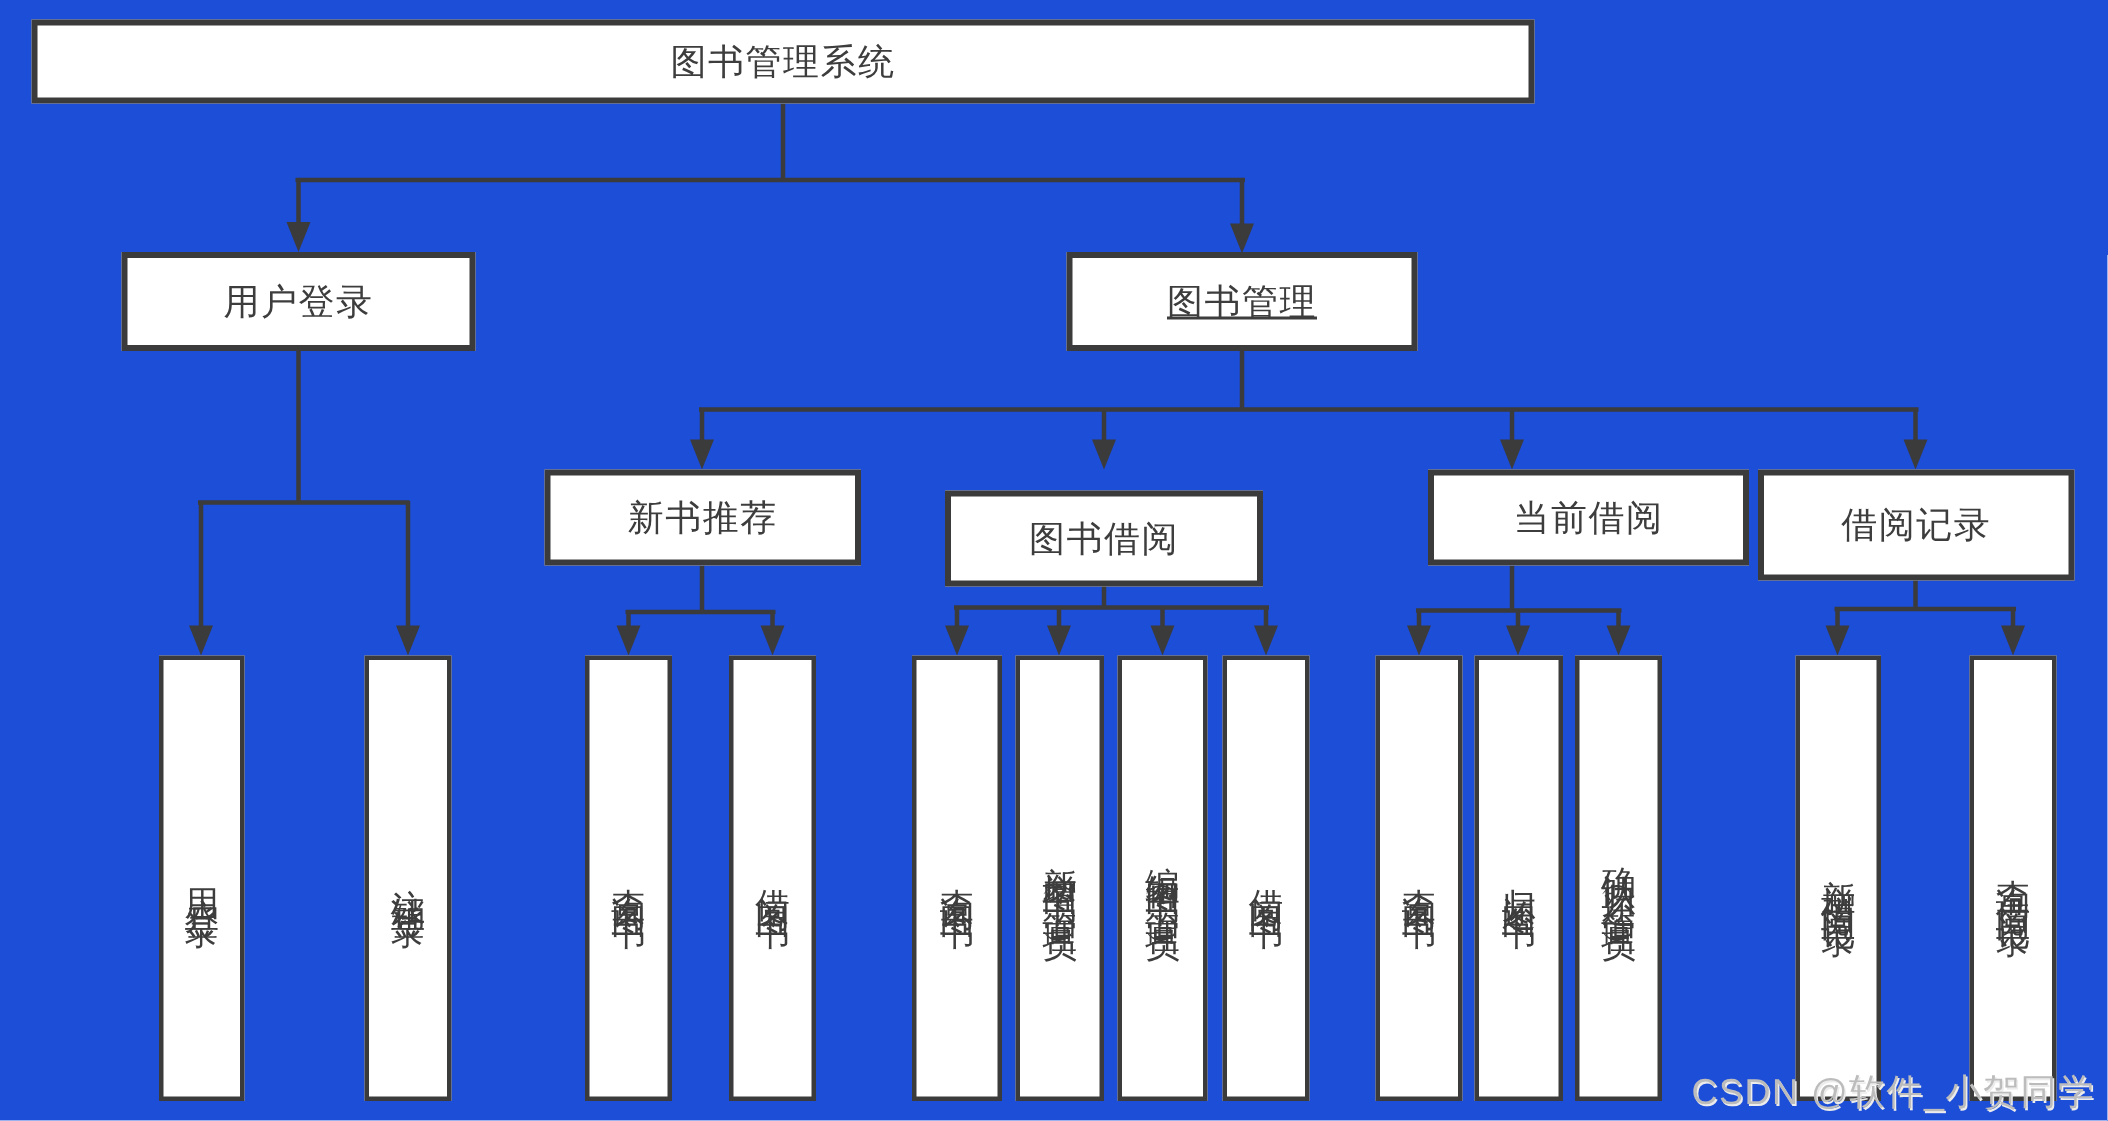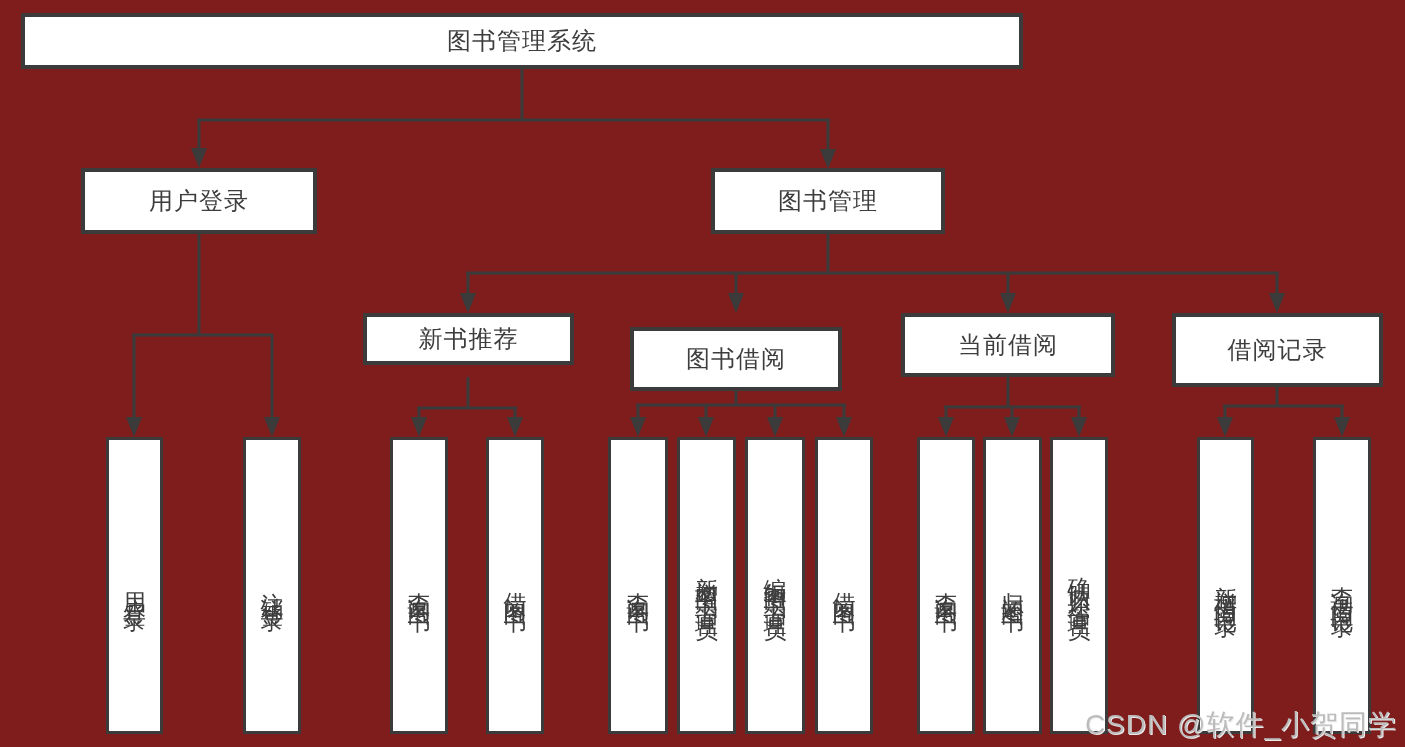--- a/index.html
+++ b/index.html
@@ -1,20 +1,20 @@
 <!DOCTYPE html>
 <html><head>
 <meta charset="utf-8">
 <style>
   html, body { margin: 0; padding: 0; background: #ffffff; }
   #canvas {
     position: relative;
     width: 1405px;
     height: 747px;
-    background: #7f1d1d;
+    background: #1d4ed8;
     overflow: hidden;
     font-family: "Liberation Sans", sans-serif;
     color: #3d3d3d;
   }
   #connectors {
     position: absolute;
     left: 0; top: 0;
     width: 1405px; height: 747px;
   }
   #connectors path {
@@ -55,21 +55,21 @@
     font-size: 23px;
     letter-spacing: 6px;
     line-height: 1;
     color: #3d3d3d;
     white-space: nowrap;
   }
   #watermark {
     position: absolute;
     right: 8px;
     bottom: 3px;
-    font-size: 28px;
+    font-size: 24px;
     color: #bcbcbc;
     text-shadow: 1px 1px 0 #ececec;
     letter-spacing: 1px;
     pointer-events: none;
   }
 </style>
 </head>
 <body>
 
 <div id="canvas">
@@ -113,25 +113,25 @@
     <g>
       <path d="M1277 377 V407 M1223 406 H1344 M1225 405 V419 M1342 405 V419"></path>
       <polygon points="1217,417 1233,417 1225,437"></polygon>
       <polygon points="1334,417 1350,417 1342,437"></polygon>
     </g>
   </svg>
 
   <div class="hbox" style="left:21px; top:13px; width:1002px; height:56px;">图书管理系统</div>
 
   <div class="hbox" style="left:81px; top:168px; width:236px; height:66px;">用户登录</div>
-  <div class="hbox" style="left:711px; top:168px; width:234px; height:66px;">图书管理</div>
+  <div class="hbox" style="left:711px; top:168px; width:234px; height:66px;text-decoration:underline;">图书管理</div>
 
-  <div class="hbox" style="left:363px; top:313px; width:211px; height:52px;">新书推荐</div>
+  <div class="hbox" style="left:363px; top:313px; width:211px; height:64px;">新书推荐</div>
   <div class="hbox" style="left:630px; top:327px; width:212px; height:64px;">图书借阅</div>
-  <div class="hbox" style="left:901px; top:313px; width:214px; height:64px;">当前借阅</div>
+  <div class="hbox" style="left:952px; top:313px; width:214px; height:64px;">当前借阅</div>
   <div class="hbox" style="left:1172px; top:313px; width:211px; height:74px;">借阅记录</div>
 
   <div class="vbox" style="left:106px; width:57px;">
     <span>用户登录</span>
   </div>
   <div class="vbox" style="left:243px; width:58px;">
     <span>注销登录</span>
   </div>
 
   <div class="vbox" style="left:390px; width:58px;">

